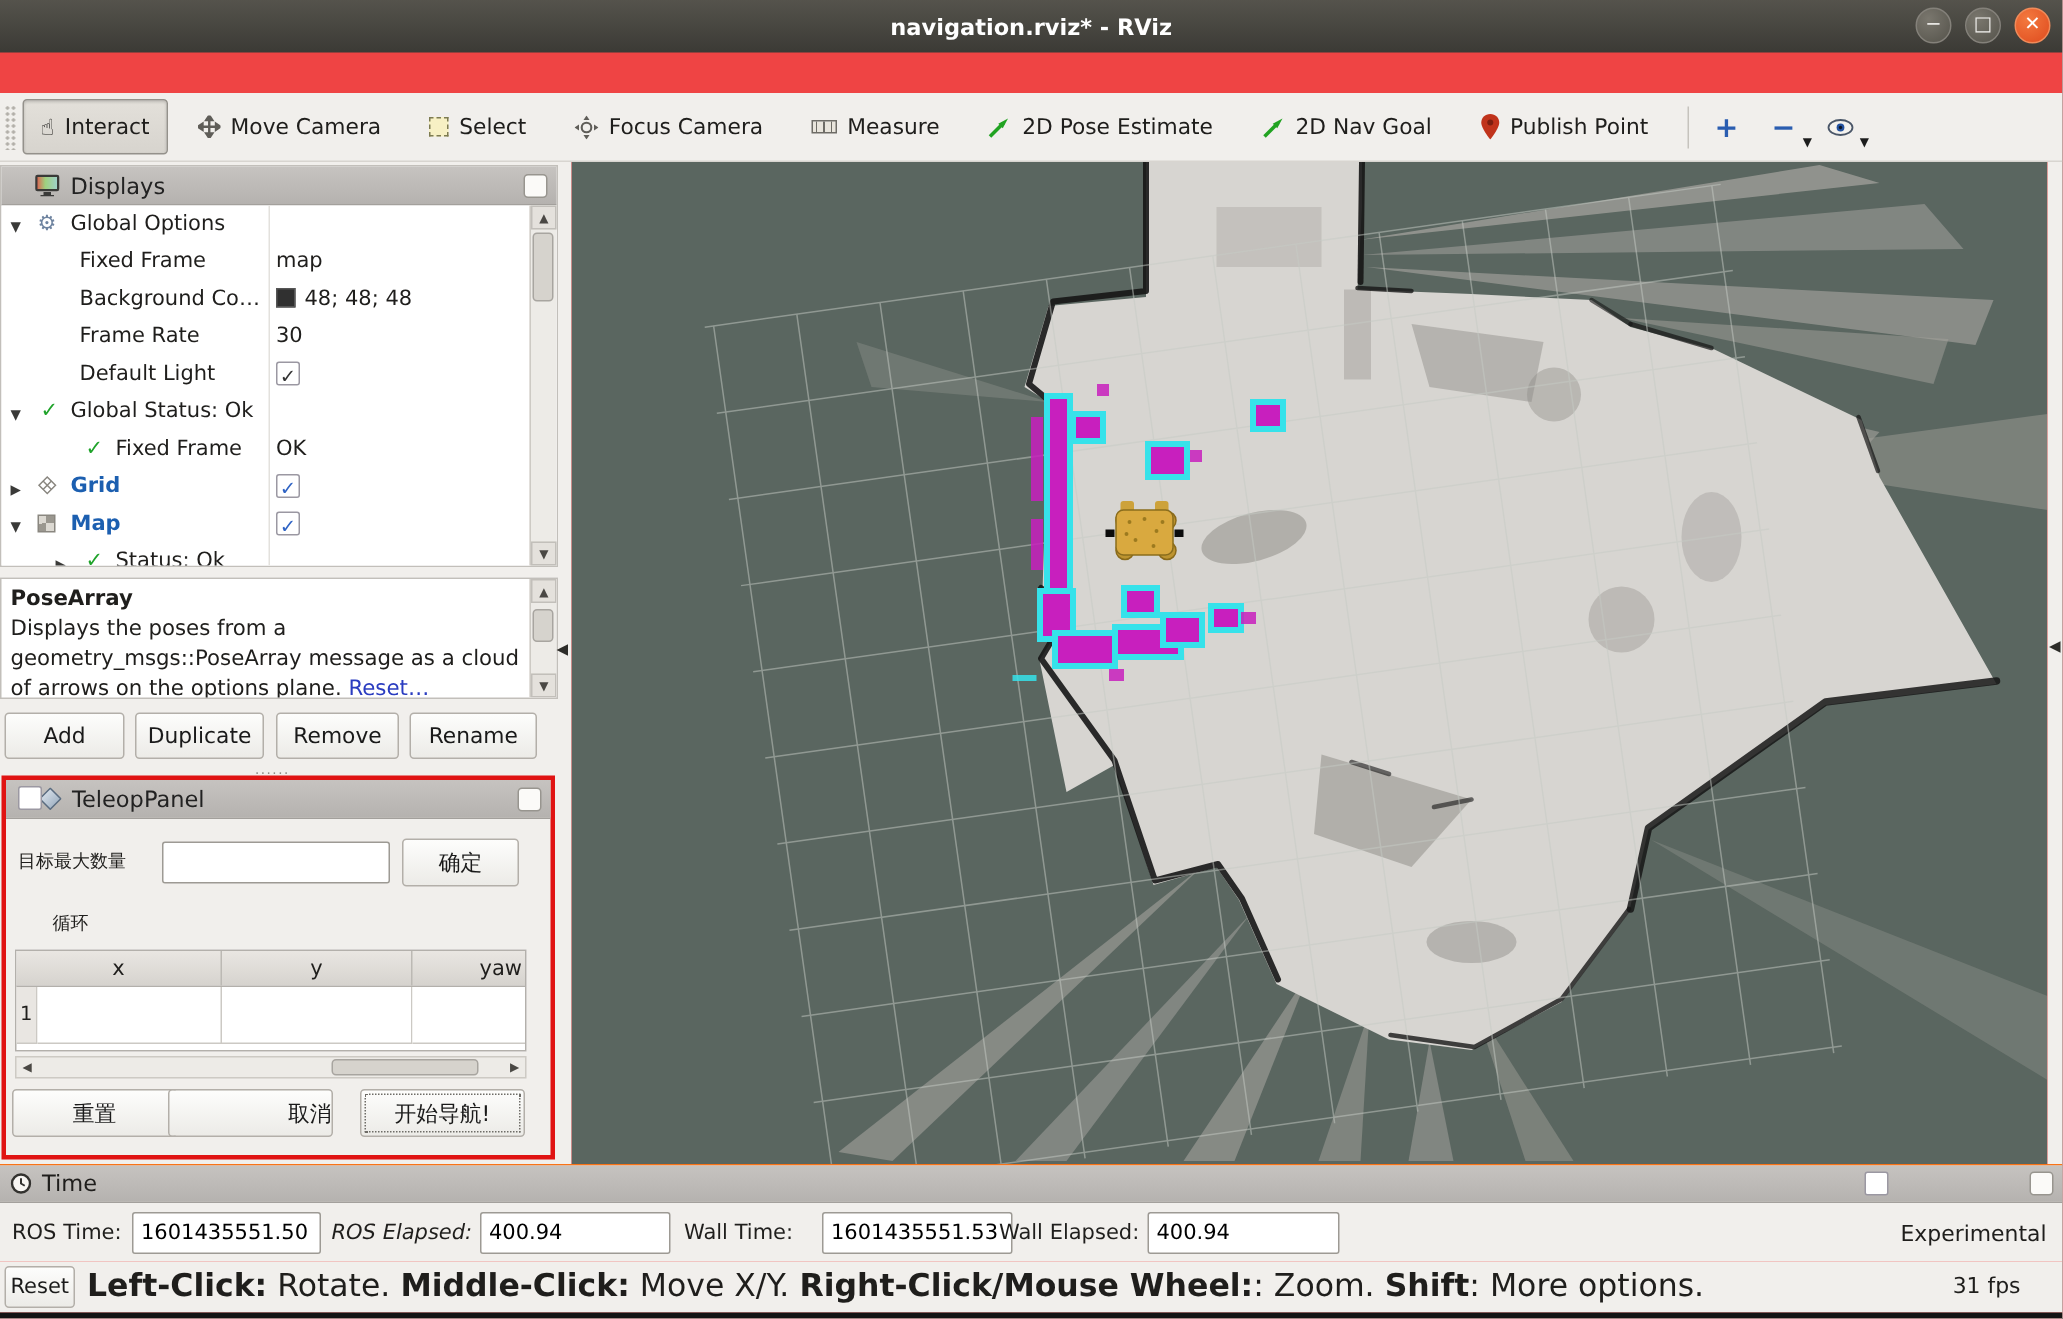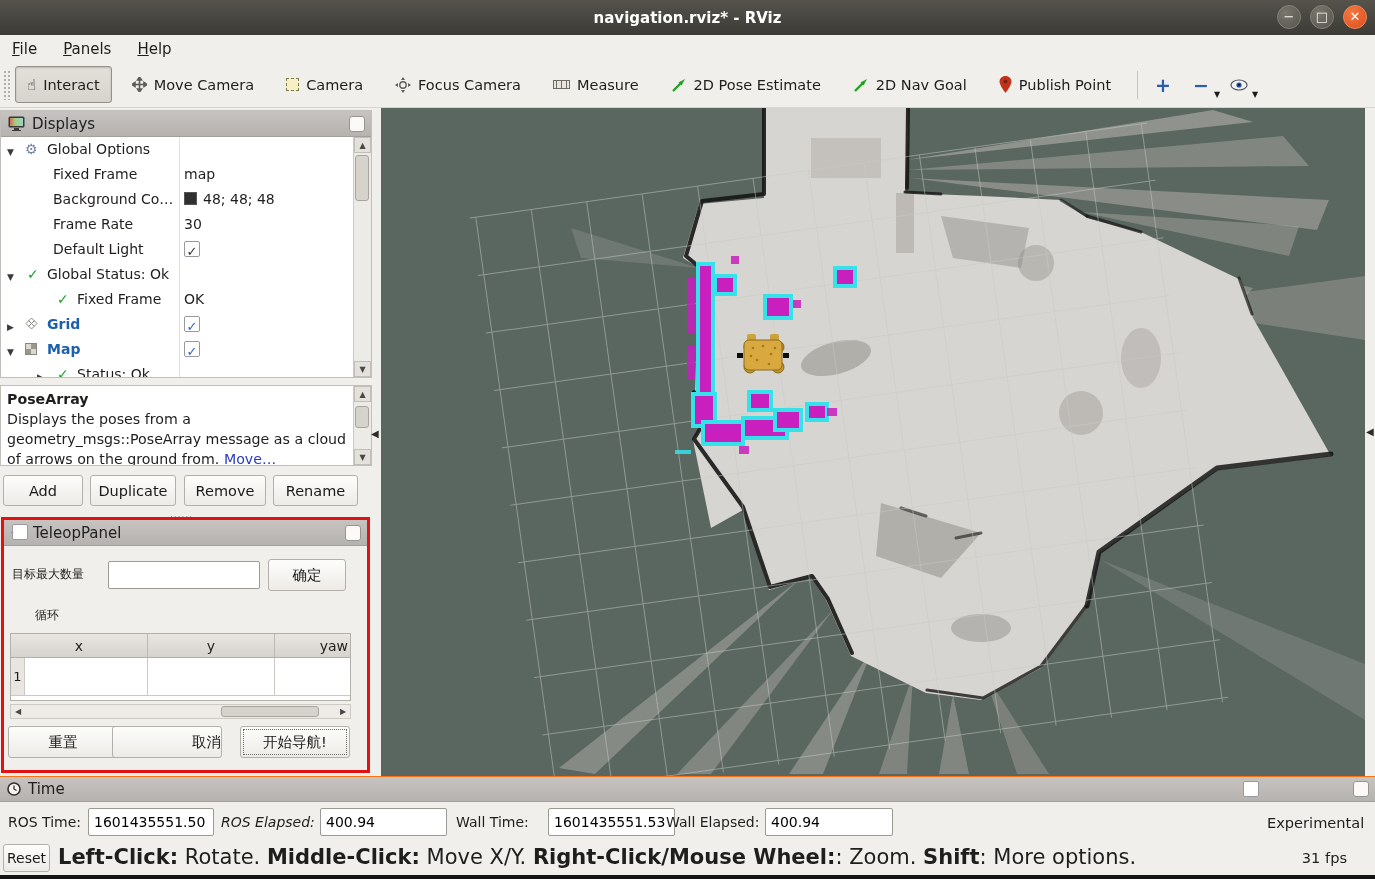--- a/index.html
+++ b/index.html
@@ -42,21 +42,21 @@
   
   .main { position:absolute; left:0; top:108px; width:1375px; height:668px; }
   .left-area { position:absolute; left:0; top:0; width:381px; height:668px; background:#f1efec; }
   .viewport { position:absolute; left:381px; top:0; width:984px; height:668px; }
   .right-strip { position:absolute; left:1365px; top:0; width:10px; height:668px; background:#f1efec; }
   .split-arrow { position:absolute; font-size:10px; color:#2d2c29; }
 
   
   .panel { position:absolute; background:#ffffff; border:1px solid #c2bfba; }
   .phead { position:relative; height:26px; background:linear-gradient(#c6c3c0,#b5b2af);
-    border-bottom:1px solid #a3a09c; display:flex; align-items:center; padding-left:7px; gap:7px; font-size:15px; color:#222; }
+    border-bottom:1px solid #a3a09c; display:flex; align-items:center; padding-left:22px; gap:7px; font-size:15px; color:#222; }
   .pfloat { position:absolute; right:6px; top:5px; width:16px; height:16px; background:#fbfaf8;
     border:1px solid #98958f; border-radius:3px; }
 
   
   .tree { position:absolute; left:0; top:26px; right:0; bottom:0; background:#fff; overflow:hidden; }
   .tree .colline { position:absolute; left:178px; top:0; bottom:0; width:1px; background:#e3e1dd; }
   .trow { position:absolute; left:0; width:100%; height:25px; }
   .trow span { position:absolute; top:3px; line-height:19px; }
   .exp { font-size:9px; color:#3a3a38; top:6px !important; }
   .gear { color:#6f84a0; font-size:14px; }
@@ -128,25 +128,20 @@
 
   <div class="titlebar">
     <span class="title">navigation.rviz* - RViz</span>
     <div class="winctrls">
       <div class="wbtn">−</div>
       <div class="wbtn">□</div>
       <div class="wbtn close">✕</div>
     </div>
   </div>
 
-  <div class="menubar">
-    <span class="menu-item">File</span>
-    <span class="menu-item">Panels</span>
-    <span class="menu-item">Help</span>
-  </div>
 
   <div class="toolbar">
     <div class="tb-handle"></div>
     <div class="tool active">
       <span class="ic" style="font-size:15px;">☝</span>
       <span>Interact</span>
     </div>
     <div class="tool">
       <span class="ic">
         <svg width="15" height="15" viewBox="0 0 15 15">
@@ -157,21 +152,21 @@
               <path d="M7.5,15 5.5,12 9.5,12z"></path>
               <path d="M0,7.5 3,5.5 3,9.5z"></path>
               <path d="M15,7.5 12,5.5 12,9.5z"></path>
             </g>
           </svg>
       </span>
       <span>Move Camera</span>
     </div>
     <div class="tool">
       <span class="ic ic-select"></span>
-      <span>Camera</span>
+      <span>Select</span>
     </div>
     <div class="tool">
       <span class="ic">
         <svg width="16" height="16" viewBox="0 0 16 16">
             <g stroke="#5f5d58" stroke-width="1.4" fill="none">
               <circle cx="8" cy="8" r="3.2"></circle>
             </g>
             <g fill="#5f5d58">
               <path d="M8,0 6,3 10,3z"></path>
               <path d="M8,16 6,13 10,13z"></path>
@@ -319,22 +314,22 @@
           <div class="thumb" style="top:18px; height:46px;"></div>
           <div class="sb" style="bottom:0;">▼</div>
         </div>
       </div>
 
       <div class="helpbox">
         <div class="txt">
           <b>PoseArray</b><br>
           <span>Displays the poses from a</span><br>
           <span>geometry_msgs::PoseArray message as a cloud</span><br>
-          <span>of arrows on the ground from.</span>
-          <span class="more">Move…</span>
+          <span>of arrows on the options plane.</span>
+          <span class="more">Reset…</span>
         </div>
         <div class="vscroll" style="top:0;">
           <div class="sb" style="top:0;">▲</div>
           <div class="thumb" style="top:20px; height:22px;"></div>
           <div class="sb" style="bottom:0;">▼</div>
         </div>
       </div>
 
       <div class="act-row" style="position:absolute; left:0; top:367px; width:372px; height:31px;">
         <button class="btn" style="left:3px; width:80px;">Add</button>

